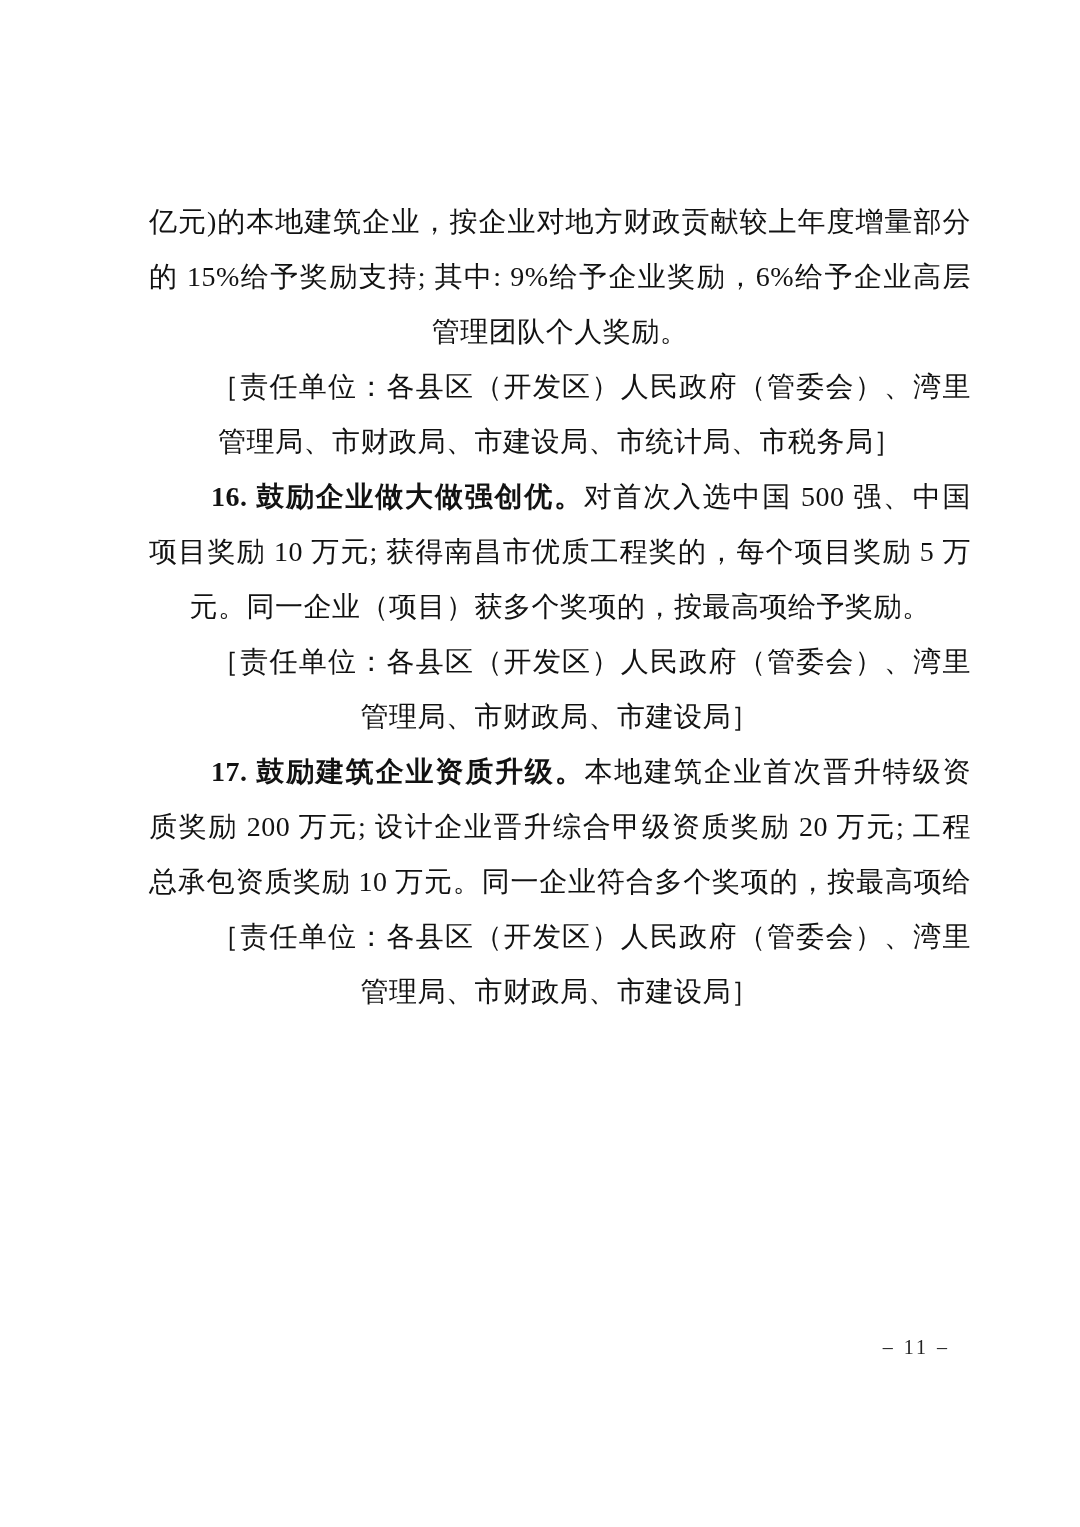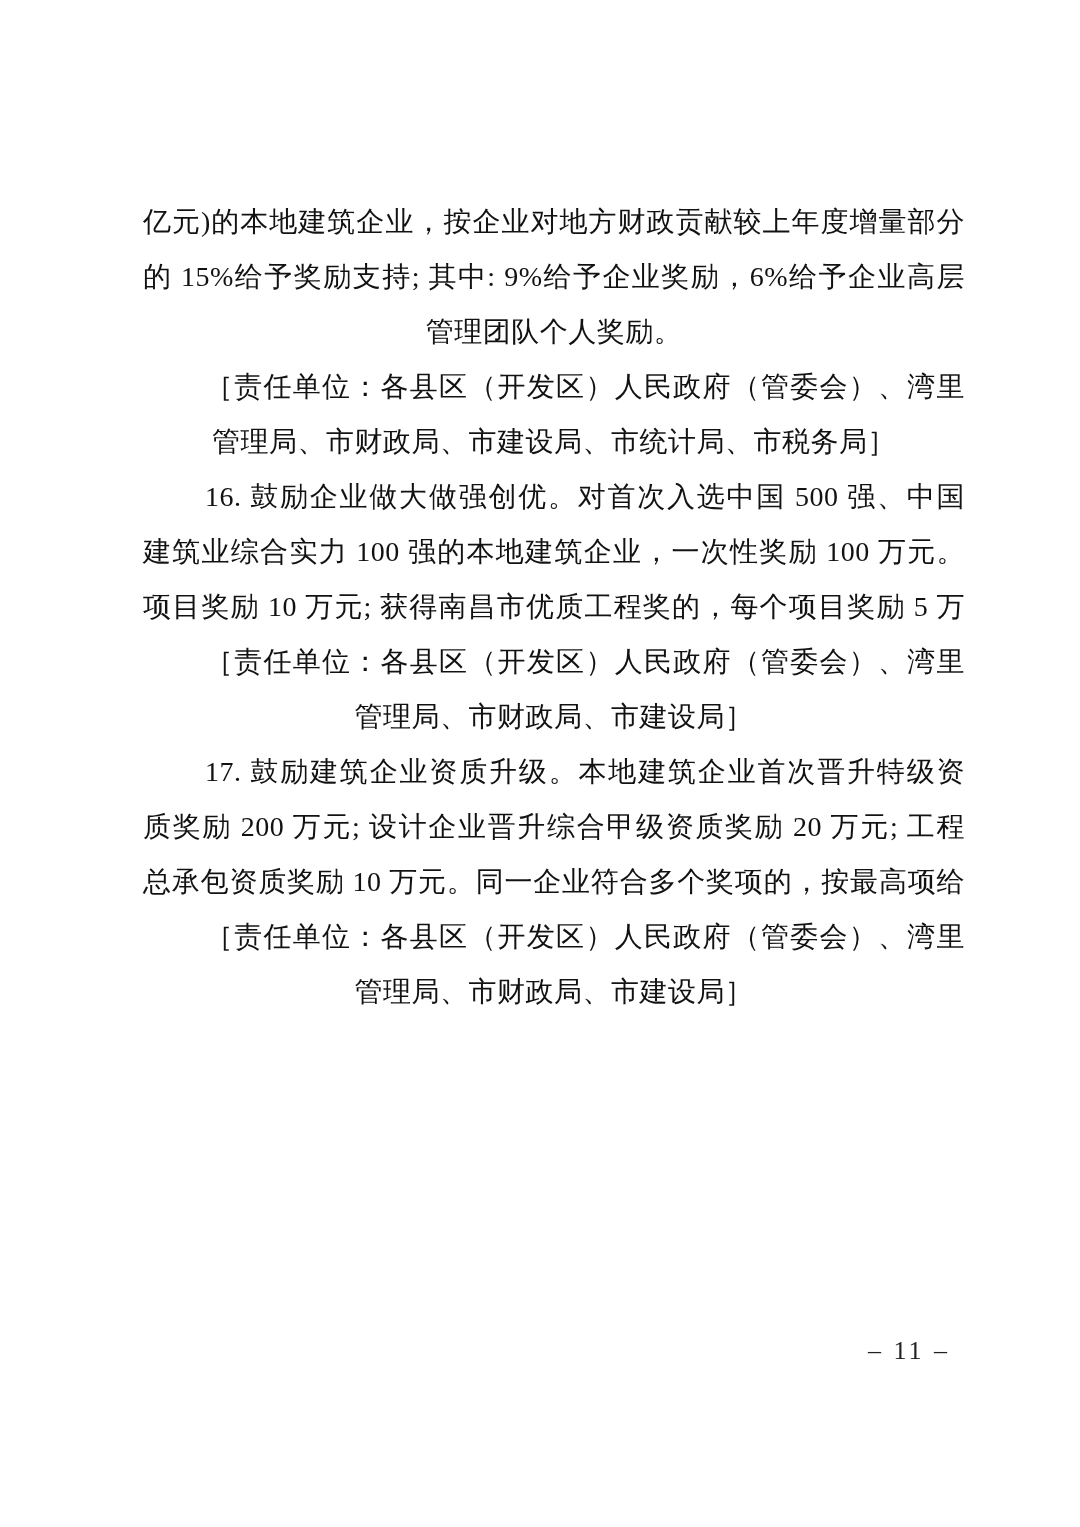--- a/index.html
+++ b/index.html
@@ -11,68 +11,68 @@
     position: relative;
     width: 1080px;
     height: 1527px;
     background: #ffffff;
     color: #121212;
     font-family: "Liberation Serif", "DejaVu Serif", serif;
     overflow: hidden;
   }
   .textblock {
     position: absolute;
-    left: 143px;
+    left: 149px;
     top: 194px;
     width: 822px;
   }
   .line {
     font-size: 28px;
     line-height: 55px;
     height: 55px;
     text-align: center;
     letter-spacing: 0.5px;
   }
   .line.fill {
     text-align: justify;
     text-align-last: justify;
   }
   .line.indent {
     text-indent: 62px;
   }
   .lead {
-    font-weight: 400;
+    font-weight: 700;
   }
   .page-number {
     position: absolute;
     top: 1336px;
     right: 130px;
-    font-size: 26px;
+    font-size: 20px;
     letter-spacing: 3px;
     color: #222222;
     font-family: "Liberation Serif", "DejaVu Serif", serif;
   }
 </style>
 </head>
 <body>
 
 <div class="page">
   <div class="textblock">
 
     <div class="line fill">亿元)的本地建筑企业，按企业对地方财政贡献较上年度增量部分</div>
     <div class="line fill">的 15%给予奖励支持; 其中: 9%给予企业奖励，6%给予企业高层</div>
     <div class="line">管理团队个人奖励。</div>
     <div class="line fill indent">［责任单位：各县区（开发区）人民政府（管委会）、湾里</div>
     <div class="line">管理局、市财政局、市建设局、市统计局、市税务局］</div>
 
     <div class="line fill indent">
       <b class="lead">16. 鼓励企业做大做强创优。</b><span>对首次入选中国 500 强、中国</span>
     </div>
-    <div class="line fill">建筑业综合实力 100 强的本地建筑企业，一次性奖励 100 万元。</div>
     <div class="line fill">项目奖励 10 万元; 获得南昌市优质工程奖的，每个项目奖励 5 万</div>
+    <div class="line">元。同一企业（项目）获多个奖项的，按最高项给予奖励。</div>
     <div class="line fill indent">［责任单位：各县区（开发区）人民政府（管委会）、湾里</div>
     <div class="line">管理局、市财政局、市建设局］</div>
 
     <div class="line fill indent">
       <b class="lead">17. 鼓励建筑企业资质升级。</b><span>本地建筑企业首次晋升特级资</span>
     </div>
     <div class="line fill">质奖励 200 万元; 设计企业晋升综合甲级资质奖励 20 万元; 工程</div>
     <div class="line fill">总承包资质奖励 10 万元。同一企业符合多个奖项的，按最高项给</div>
     <div class="line fill indent">［责任单位：各县区（开发区）人民政府（管委会）、湾里</div>
     <div class="line">管理局、市财政局、市建设局］</div>

